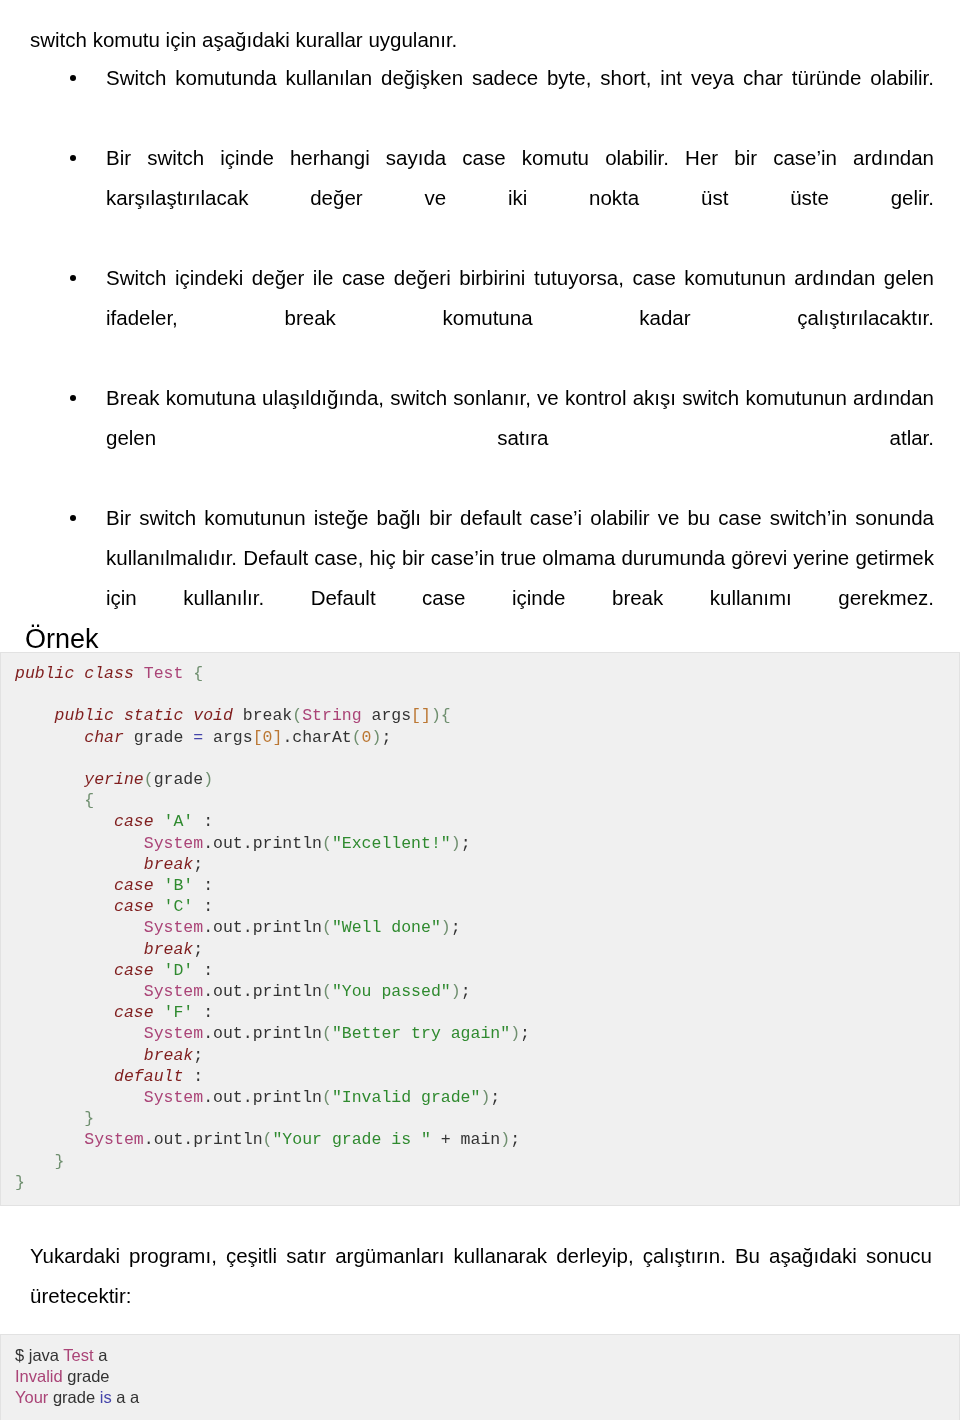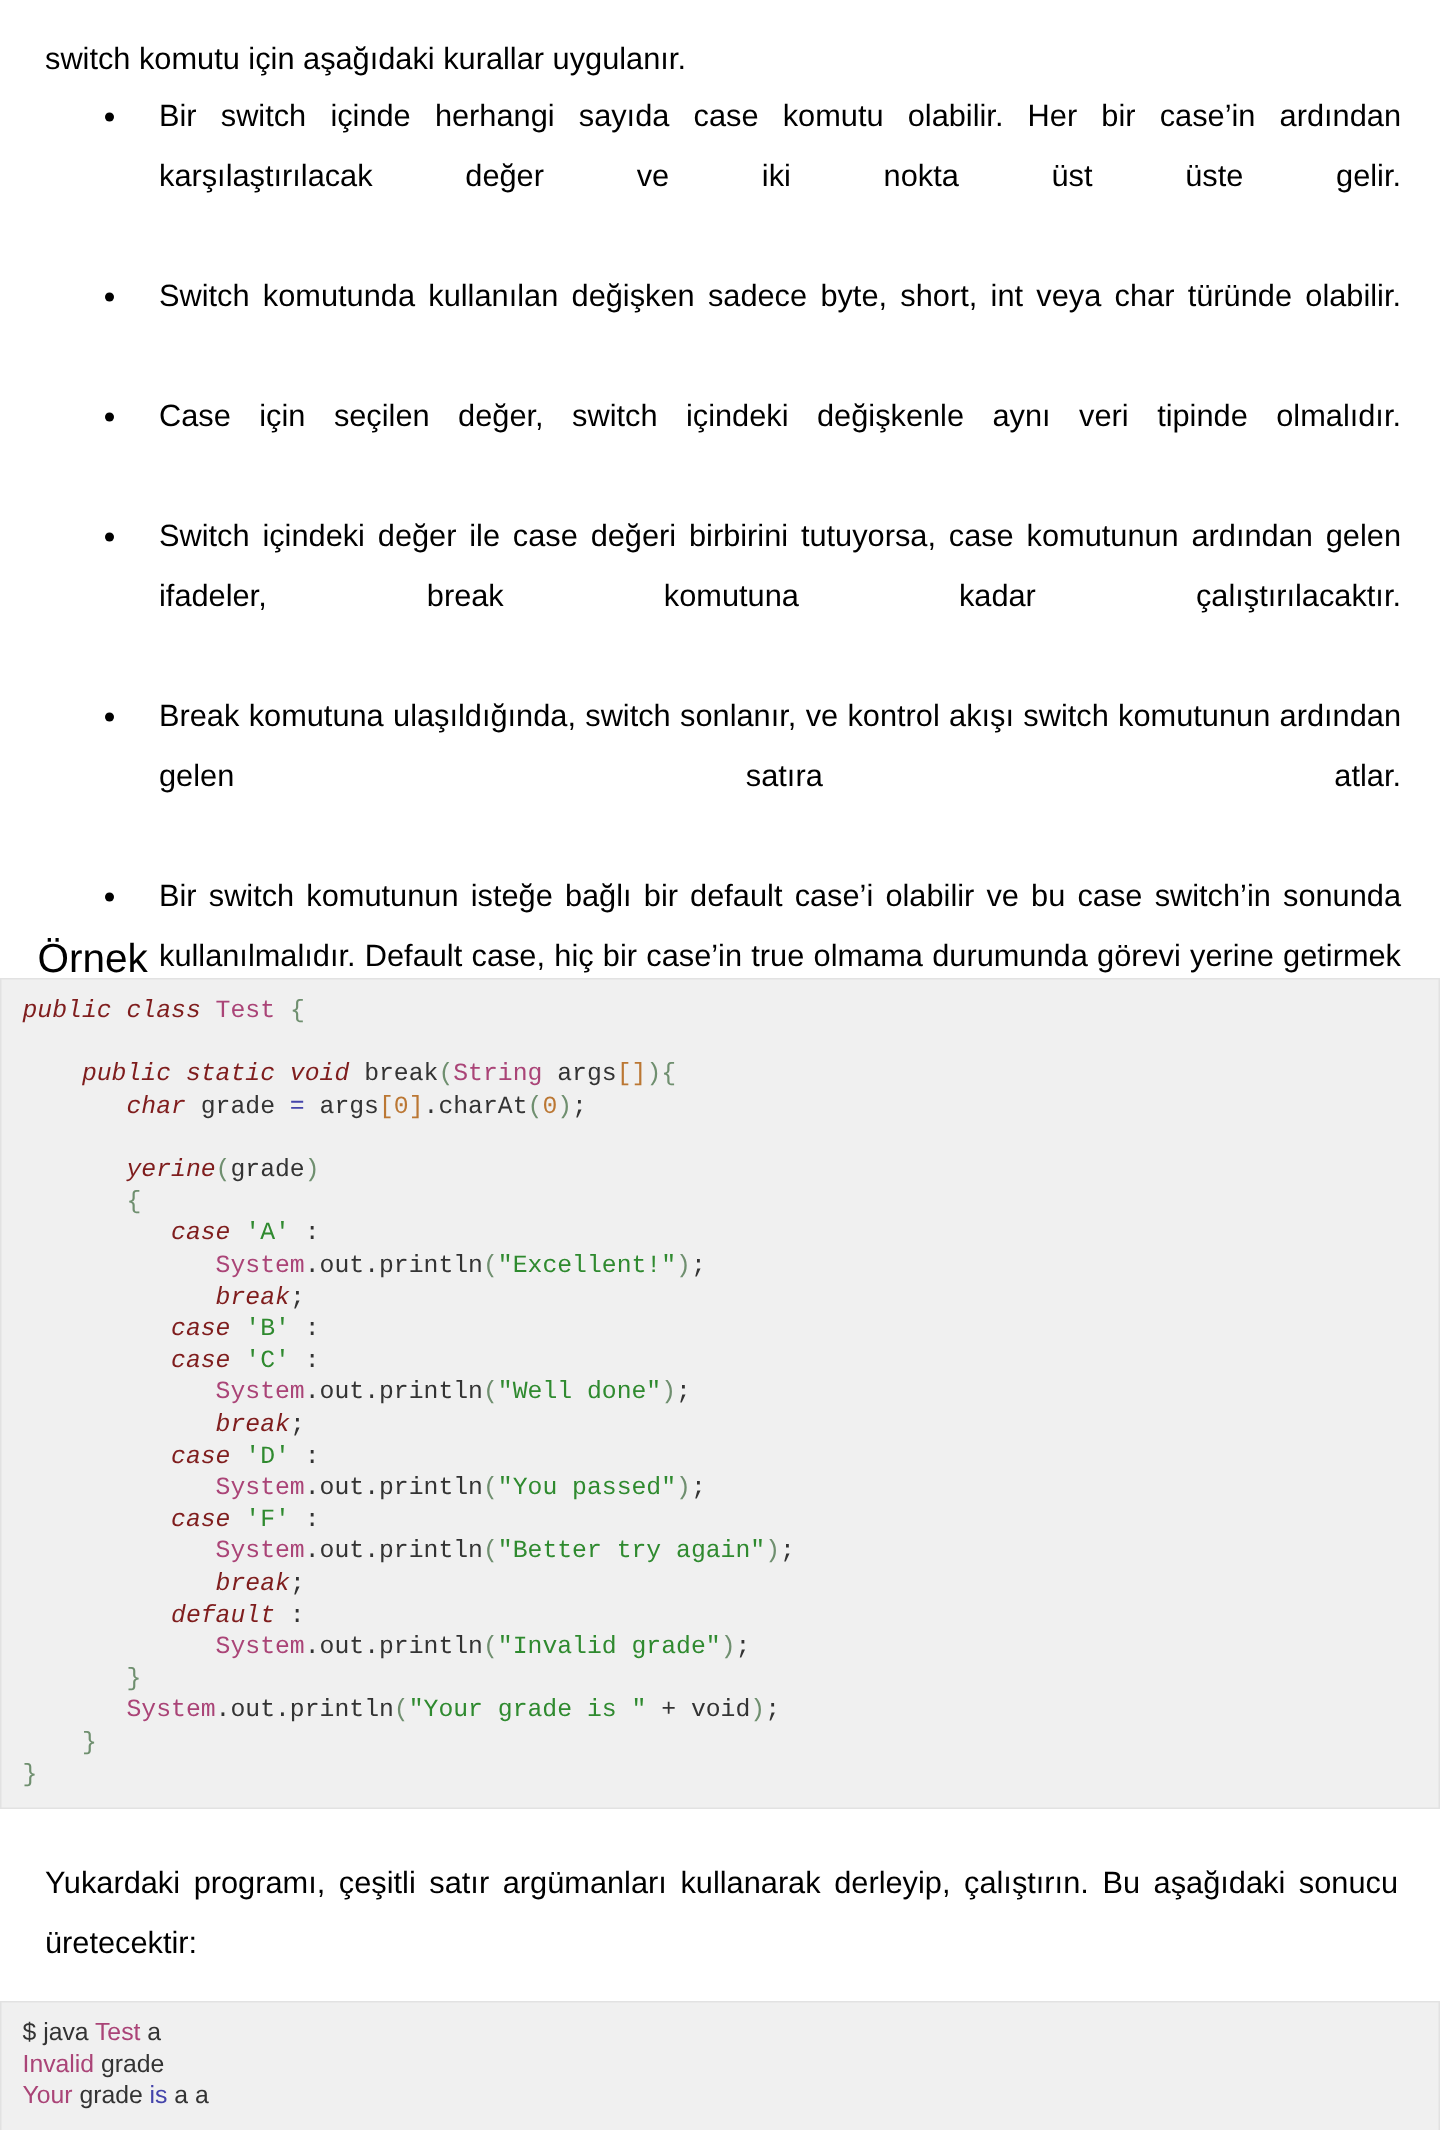--- a/index.html
+++ b/index.html
@@ -167,29 +167,25 @@
 </head>
 <body>
 
 <div class="page">
 
   <p class="intro-line">switch komutu için aşağıdaki kurallar uygulanır.</p>
 
   <ul class="rules-list">
       <li class="rule-item">
         <span class="bullet"></span>
+        <span class="rule-text">Switch komutunda kullanılan değişken sadece byte, short, int veya char türünde olabilir.</span>
+      </li>
+      <li class="rule-item">
+        <span class="bullet"></span>
         <span class="rule-text">Bir switch içinde herhangi sayıda case komutu olabilir. Her bir case’in ardından karşılaştırılacak değer ve iki nokta üst üste gelir.</span>
-      </li>
-      <li class="rule-item">
-        <span class="bullet"></span>
-        <span class="rule-text">Switch komutunda kullanılan değişken sadece byte, short, int veya char türünde olabilir.</span>
-      </li>
-      <li class="rule-item">
-        <span class="bullet"></span>
-        <span class="rule-text">Case için seçilen değer, switch içindeki değişkenle aynı veri tipinde olmalıdır.</span>
       </li>
       <li class="rule-item">
         <span class="bullet"></span>
         <span class="rule-text">Switch içindeki değer ile case değeri birbirini tutuyorsa, case komutunun ardından gelen ifadeler, break komutuna kadar çalıştırılacaktır.</span>
       </li>
       <li class="rule-item">
         <span class="bullet"></span>
         <span class="rule-text">Break komutuna ulaşıldığında, switch sonlanır, ve kontrol akışı switch komutunun ardından gelen satıra atlar.</span>
       </li>
       <li class="rule-item">
@@ -216,21 +212,21 @@
 <span class="t-plain">             </span><span class="t-type">System</span><span class="t-plain">.out.println</span><span class="t-punc">(</span><span class="t-str">"Well done"</span><span class="t-punc">)</span><span class="t-plain">;</span>
 <span class="t-plain">             </span><span class="t-kw">break</span><span class="t-plain">;</span>
 <span class="t-plain">          </span><span class="t-kw">case </span><span class="t-str">'D'</span><span class="t-plain"> :</span>
 <span class="t-plain">             </span><span class="t-type">System</span><span class="t-plain">.out.println</span><span class="t-punc">(</span><span class="t-str">"You passed"</span><span class="t-punc">)</span><span class="t-plain">;</span>
 <span class="t-plain">          </span><span class="t-kw">case </span><span class="t-str">'F'</span><span class="t-plain"> :</span>
 <span class="t-plain">             </span><span class="t-type">System</span><span class="t-plain">.out.println</span><span class="t-punc">(</span><span class="t-str">"Better try again"</span><span class="t-punc">)</span><span class="t-plain">;</span>
 <span class="t-plain">             </span><span class="t-kw">break</span><span class="t-plain">;</span>
 <span class="t-plain">          </span><span class="t-kw">default</span><span class="t-plain"> :</span>
 <span class="t-plain">             </span><span class="t-type">System</span><span class="t-plain">.out.println</span><span class="t-punc">(</span><span class="t-str">"Invalid grade"</span><span class="t-punc">)</span><span class="t-plain">;</span>
 <span class="t-plain">       </span><span class="t-punc">}</span>
-<span class="t-plain">       </span><span class="t-type">System</span><span class="t-plain">.out.println</span><span class="t-punc">(</span><span class="t-str">"Your grade is "</span><span class="t-plain"> + void</span><span class="t-punc">)</span><span class="t-plain">;</span>
+<span class="t-plain">       </span><span class="t-type">System</span><span class="t-plain">.out.println</span><span class="t-punc">(</span><span class="t-str">"Your grade is "</span><span class="t-plain"> + main</span><span class="t-punc">)</span><span class="t-plain">;</span>
 <span class="t-plain">    </span><span class="t-punc">}</span>
 <span class="t-punc">}</span></pre>
   </div>
 
   <p class="closing-para">
     <span class="just">Yukardaki programı, çeşitli satır argümanları kullanarak derleyip, çalıştırın. Bu aşağıdaki sonucu üretecektir:</span>
   </p>
 
   <div class="output-block">
     <pre><span class="t-plain">$ java </span><span class="t-type">Test</span><span class="t-plain"> a</span>

